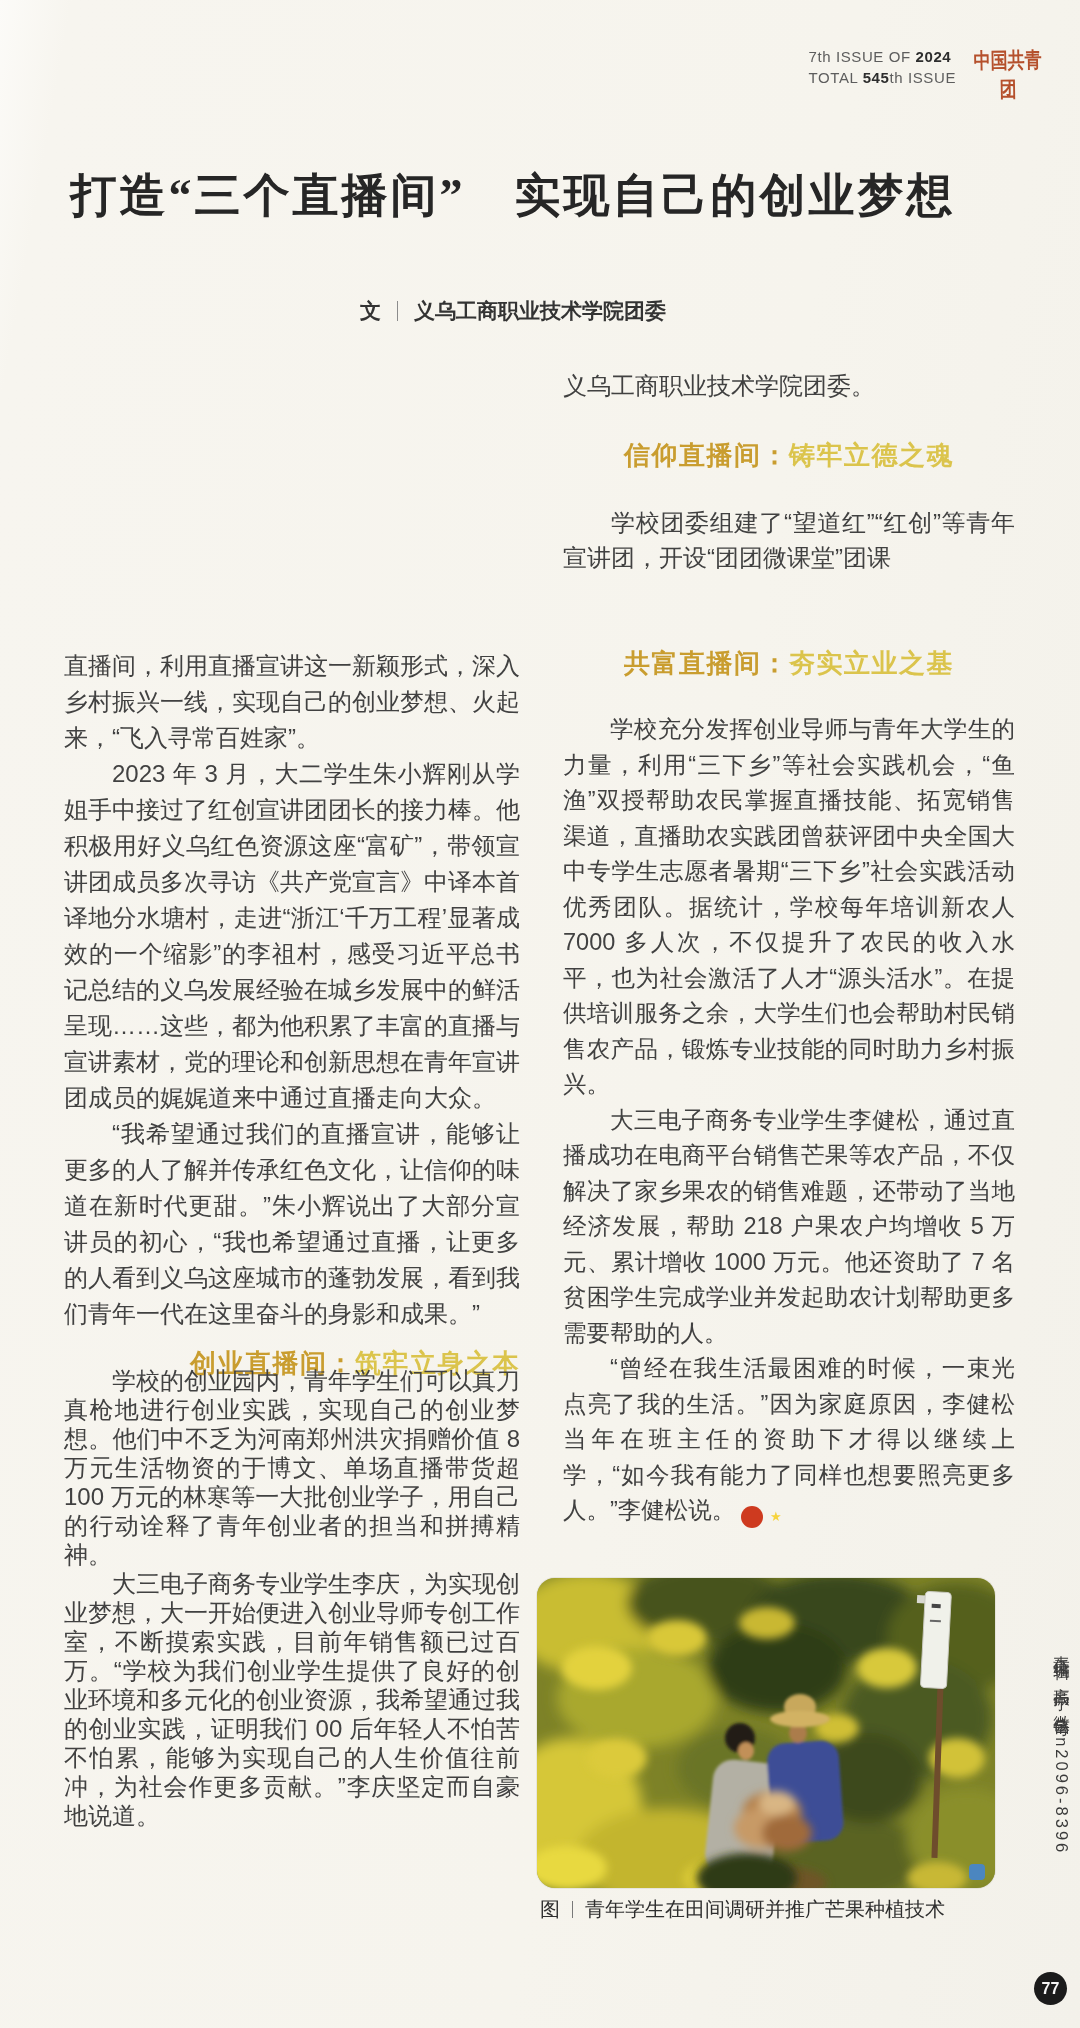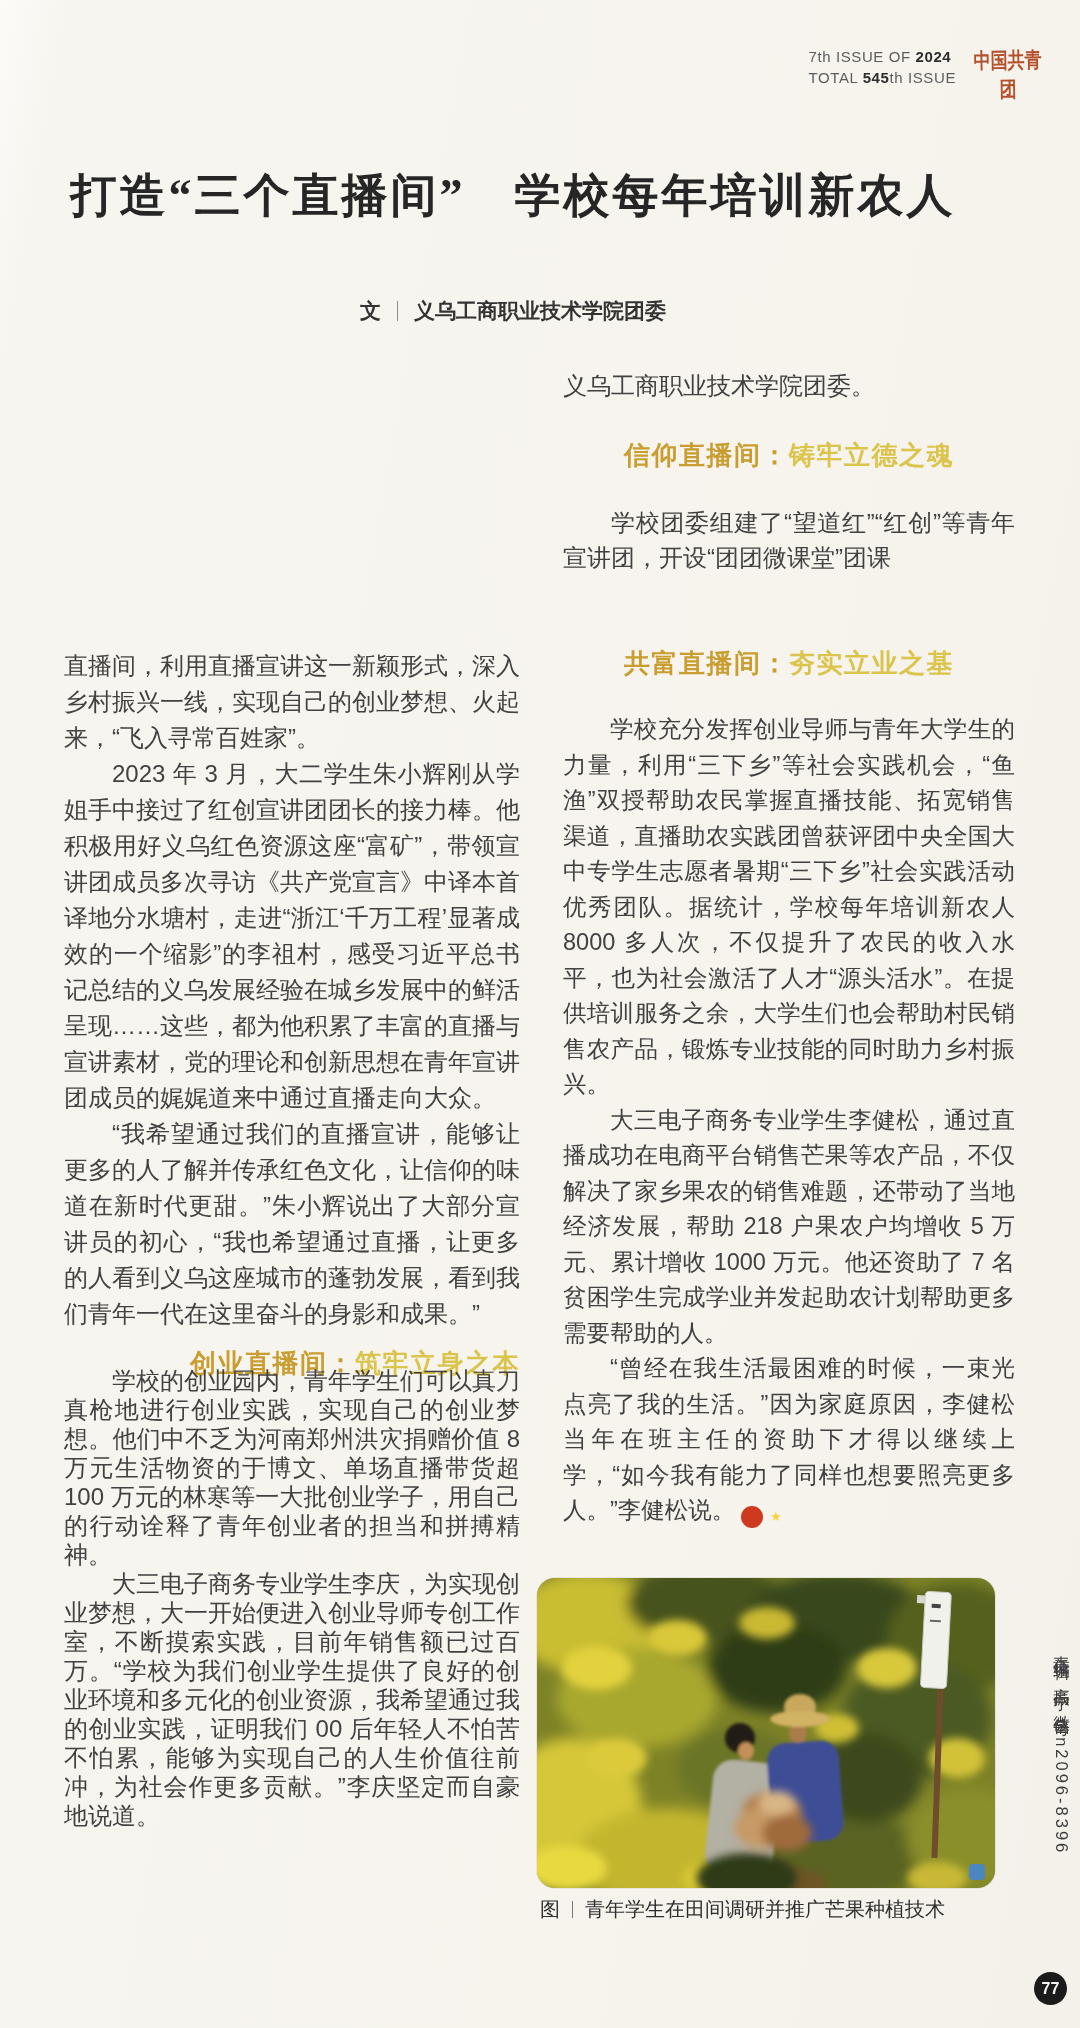--- a/index.html
+++ b/index.html
@@ -67,21 +67,21 @@
 <body>
 
 <div class="page">
 
   <div class="issue-info">
     <div class="issue-line"><span>7th ISSUE OF </span><b>2024</b></div>
     <div class="issue-line"><span>TOTAL </span><b>545</b><span>th ISSUE</span></div>
   </div>
   <div class="logo">中国共青团</div>
 
-  <h1 class="title">打造“三个直播间”　学校每年培训新农人</h1>
+  <h1 class="title">打造“三个直播间”　实现自己的创业梦想</h1>
   <div class="byline">
     <span>文</span><span class="vbar"></span><span>义乌工商职业技术学院团委</span>
   </div>
 
   <div class="tblock col-l" id="blk-l2">
     <p>直播间，利用直播宣讲这一新颖形式，深入乡村振兴一线，实现自己的创业梦想、火起来，“飞入寻常百姓家”。</p>
     <p class="ind">2023 年 3 月，大二学生朱小辉刚从学姐手中接过了红创宣讲团团长的接力棒。他积极用好义乌红色资源这座“富矿”，带领宣讲团成员多次寻访《共产党宣言》中译本首译地分水塘村，走进“浙江‘千万工程’显著成效的一个缩影”的李祖村，感受习近平总书记总结的义乌发展经验在城乡发展中的鲜活呈现……这些，都为他积累了丰富的直播与宣讲素材，党的理论和创新思想在青年宣讲团成员的娓娓道来中通过直播走向大众。</p>
     <p class="ind">“我希望通过我们的直播宣讲，能够让更多的人了解并传承红色文化，让信仰的味道在新时代更甜。”朱小辉说出了大部分宣讲员的初心，“我也希望通过直播，让更多的人看到义乌这座城市的蓬勃发展，看到我们青年一代在这里奋斗的身影和成果。”</p>
   </div>
   <div class="sec-h" id="h-business">
@@ -98,21 +98,21 @@
   <div class="sec-h" id="h-faith">
     <span class="hd">信仰直播间：</span><span class="hl">铸牢立德之魂</span>
   </div>
   <div class="tblock col-r" id="blk-r2">
     <p class="ind">学校团委组建了“望道红”“红创”等青年宣讲团，开设“团团微课堂”团课</p>
   </div>
   <div class="sec-h" id="h-wealth">
     <span class="hd">共富直播间：</span><span class="hl">夯实立业之基</span>
   </div>
   <div class="tblock col-r" id="blk-r3">
-    <p class="ind">学校充分发挥创业导师与青年大学生的力量，利用“三下乡”等社会实践机会，“鱼渔”双授帮助农民掌握直播技能、拓宽销售渠道，直播助农实践团曾获评团中央全国大中专学生志愿者暑期“三下乡”社会实践活动优秀团队。据统计，学校每年培训新农人 8000 多人次，不仅提升了农民的收入水平，也为社会激活了人才“源头活水”。在提供培训服务之余，大学生们也会帮助村民销售农产品，锻炼专业技能的同时助力乡村振兴。</p>
+    <p class="ind">学校充分发挥创业导师与青年大学生的力量，利用“三下乡”等社会实践机会，“鱼渔”双授帮助农民掌握直播技能、拓宽销售渠道，直播助农实践团曾获评团中央全国大中专学生志愿者暑期“三下乡”社会实践活动优秀团队。据统计，学校每年培训新农人 7000 多人次，不仅提升了农民的收入水平，也为社会激活了人才“源头活水”。在提供培训服务之余，大学生们也会帮助村民销售农产品，锻炼专业技能的同时助力乡村振兴。</p>
     <p class="ind">大三电子商务专业学生李健松，通过直播成功在电商平台销售芒果等农产品，不仅解决了家乡果农的销售难题，还带动了当地经济发展，帮助 218 户果农户均增收 5 万元、累计增收 1000 万元。他还资助了 7 名贫困学生完成学业并发起助农计划帮助更多需要帮助的人。</p>
     <p class="ind"><span>“曾经在我生活最困难的时候，一束光点亮了我的生活。”因为家庭原因，李健松当年在班主任的资助下才得以继续上学，“如今我有能力了同样也想要照亮更多人。”李健松说。</span><span class="endmark">★</span></p>
   </div>
 
   <div class="photo">
     <svg viewBox="0 0 458 310">
       <defs>
         <filter id="b7" x="-40%" y="-40%" width="180%" height="180%">
             <feGaussianBlur stdDeviation="7"></feGaussianBlur>
           </filter>

